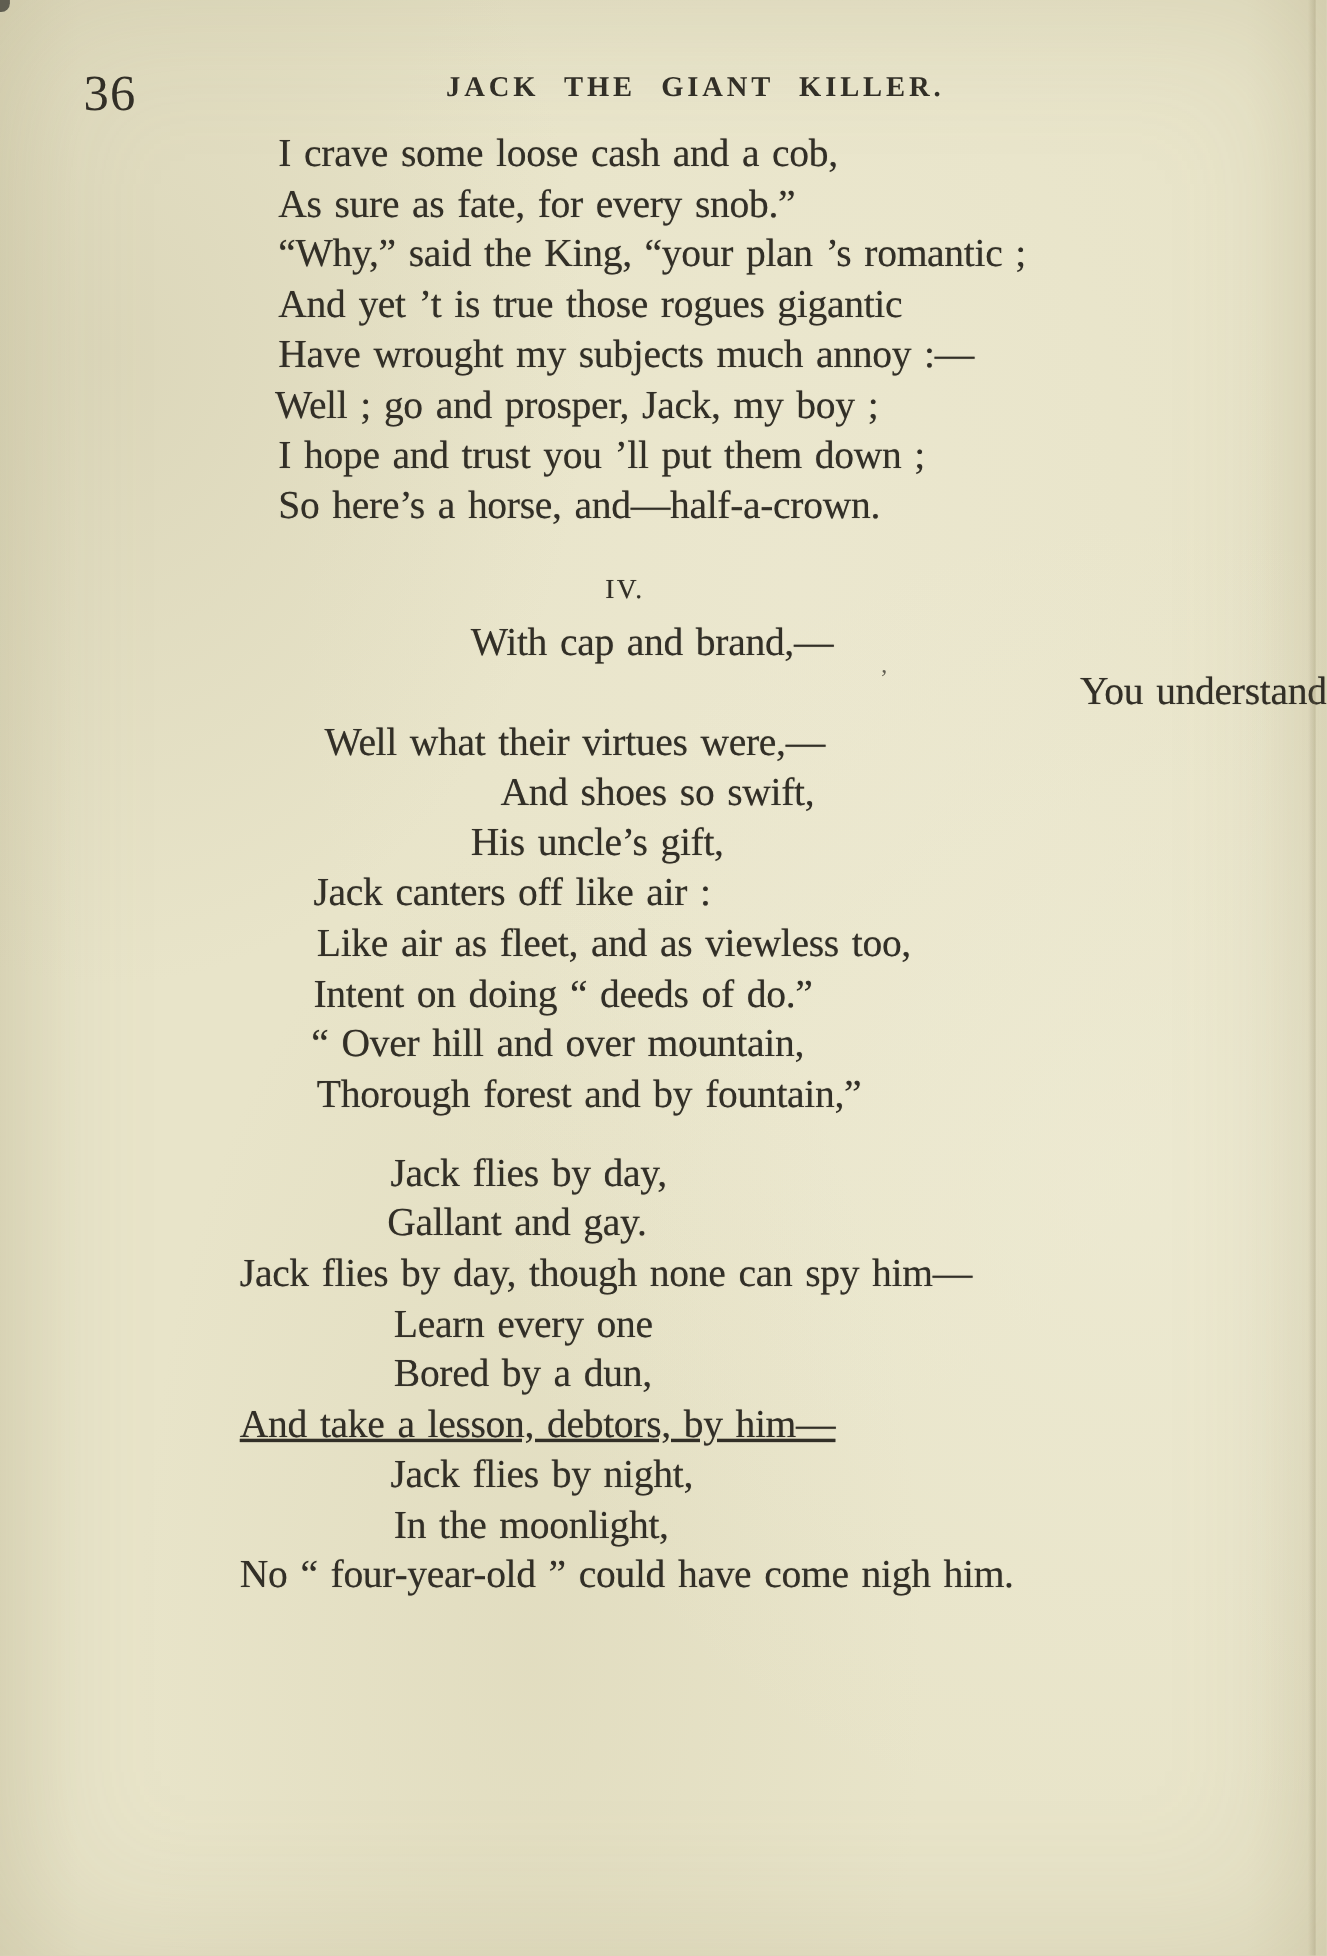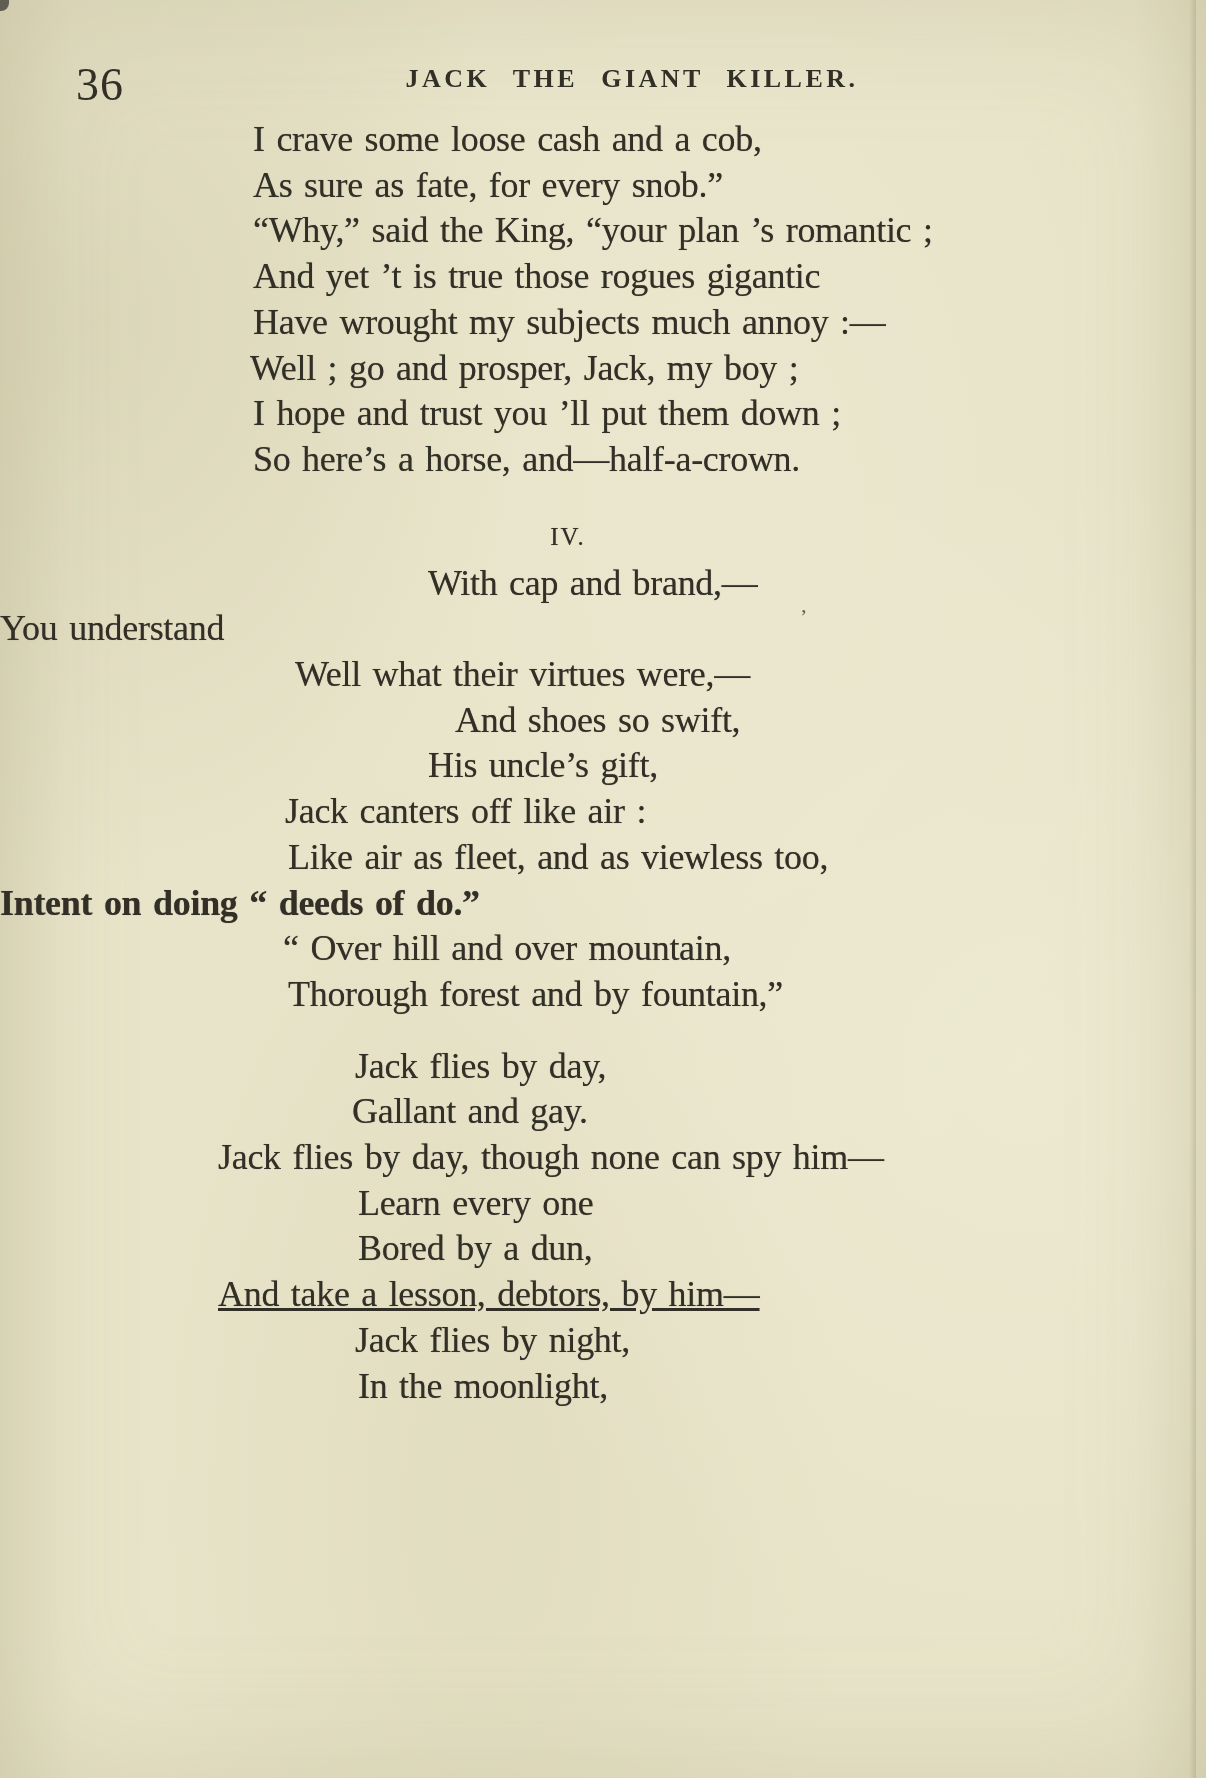--- a/index.html
+++ b/index.html
@@ -84,38 +84,39 @@
         <div class="line" style="margin-left: 253px;">“Why,” said the King, “your plan ’s romantic ;</div>
         <div class="line" style="margin-left: 253px;">And yet ’t is true those rogues gigantic</div>
         <div class="line" style="margin-left: 253px;">Have wrought my subjects much annoy :—</div>
         <div class="line" style="margin-left: 250px;">Well ; go and prosper, Jack, my boy ;</div>
         <div class="line" style="margin-left: 253px;">I hope and trust you ’ll put them down ;</div>
         <div class="line" style="margin-left: 253px;">So here’s a horse, and—half-a-crown.</div>
       </div>
       <div class="section-heading">IV.</div>
       <div class="stanza">
         <div class="line" style="margin-left: 428px;">With cap and brand,—</div>
-        <div class="line" style="">You understand</div>
+        <div class="line" style="margin-left: 430px; text-align: right;">You understand</div>
         <div class="line" style="margin-left: 295px;">Well what their virtues were,—</div>
         <div class="line" style="margin-left: 455px;">And shoes so swift,</div>
         <div class="line" style="margin-left: 428px;">His uncle’s gift,</div>
         <div class="line" style="margin-left: 285px;">Jack canters off like air :</div>
         <div class="line" style="margin-left: 288px;">Like air as fleet, and as viewless too,</div>
-        <div class="line" style=" font-weight: bold;">Intent on doing “ deeds of do.”</div>
+        <div class="line" style="margin-left: 285px;">Intent on doing “ deeds of do.”</div>
         <div class="line" style="margin-left: 283px;">“ Over hill and over mountain,</div>
         <div class="line" style="margin-left: 288px;">Thorough forest and by fountain,”</div>
       </div>
       <div class="stanza">
         <div class="line" style="margin-left: 355px;">Jack flies by day,</div>
         <div class="line" style="margin-left: 352px;">Gallant and gay.</div>
         <div class="line" style="margin-left: 218px;">Jack flies by day, though none can spy him—</div>
         <div class="line" style="margin-left: 358px;">Learn every one</div>
         <div class="line" style="margin-left: 358px;">Bored by a dun,</div>
         <div class="line" style="margin-left: 218px; text-decoration: underline;">And take a lesson, debtors, by him—</div>
         <div class="line" style="margin-left: 355px;">Jack flies by night,</div>
         <div class="line" style="margin-left: 358px;">In the moonlight,</div>
+        <div class="line" style="margin-left: 218px;">No “ four-year-old ” could have come nigh him.</div>
       </div>
     </div>
 
   <span class="stray-mark">’</span>
   <div class="corner-dot"></div>
   <div class="edge-shadow"></div>
 </div>
 
 </body></html>

